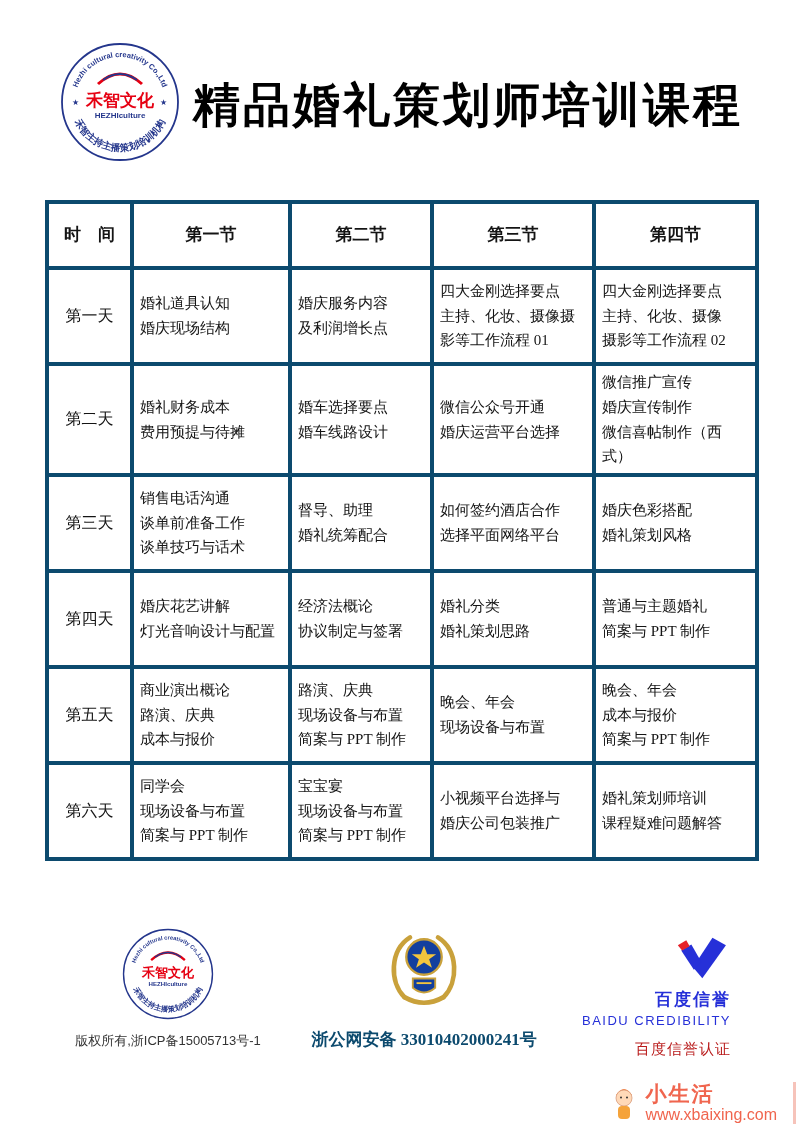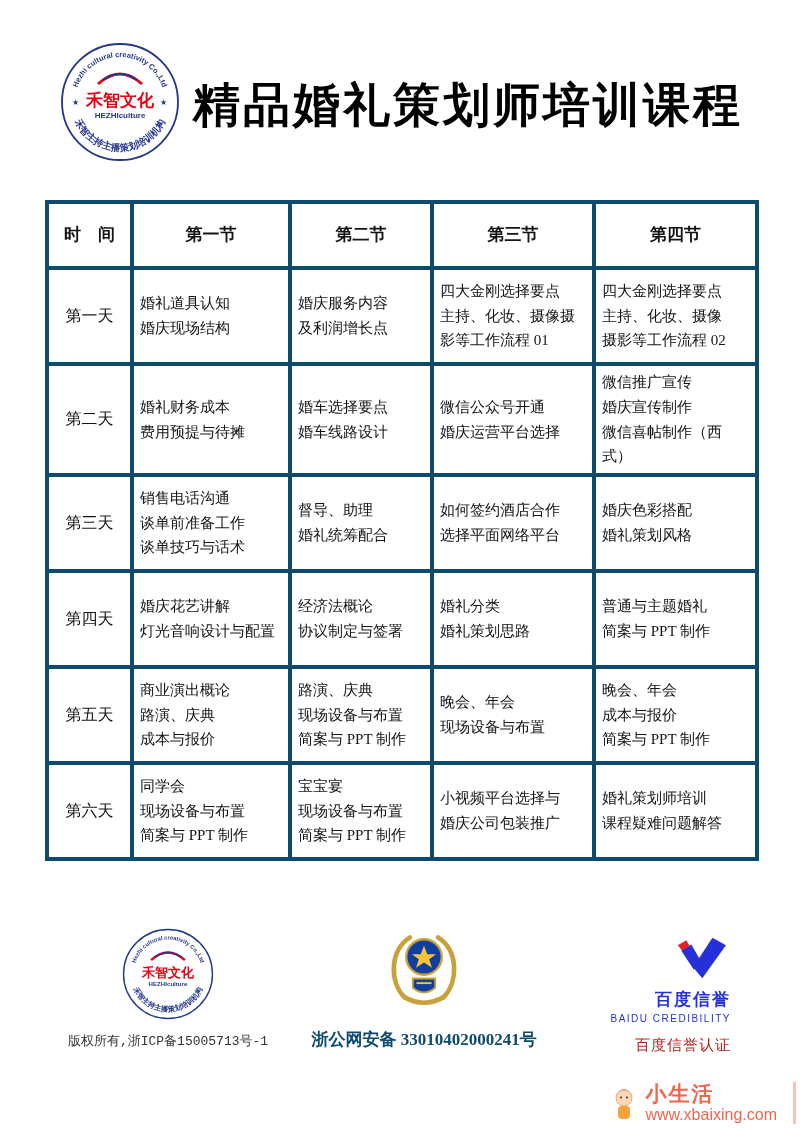--- a/index.html
+++ b/index.html
@@ -55,21 +55,21 @@
   
   .footer-left {
     position: absolute; left: 43px; top: 928px;
     width: 250px; text-align: center;
   }
   .footer-left svg { width: 92px; height: 92px; }
   .copyright {
     margin-top: 8px;
     font-size: 13px;
     color: #333;
-    font-family: Liberation Mono, monospace;
+    font-family: Liberation Sans, sans-serif;
   }
   .footer-center {
     position: absolute; left: 299px; top: 926px;
     width: 250px; text-align: center;
   }
   .footer-center svg { width: 84px; height: 90px; }
   .police-record {
     margin-top: 8px;
     font-size: 17px;
     font-weight: bold;
@@ -83,21 +83,21 @@
   .footer-right svg { width: 54px; height: 44px; }
   .baidu-cn {
     margin-top: 4px;
     font-size: 17px;
     font-weight: bold;
     color: #2630d8;
     letter-spacing: 2px;
   }
   .baidu-en {
     margin-top: 2px;
-    font-size: 10px;
+    font-size: 13px;
     color: #2630d8;
     letter-spacing: 1.5px;
   }
   .baidu-cert {
     margin-top: 12px;
     font-size: 15px;
     color: #b91c1c;
     font-family: "Liberation Serif", serif;
     letter-spacing: 1px;
   }

